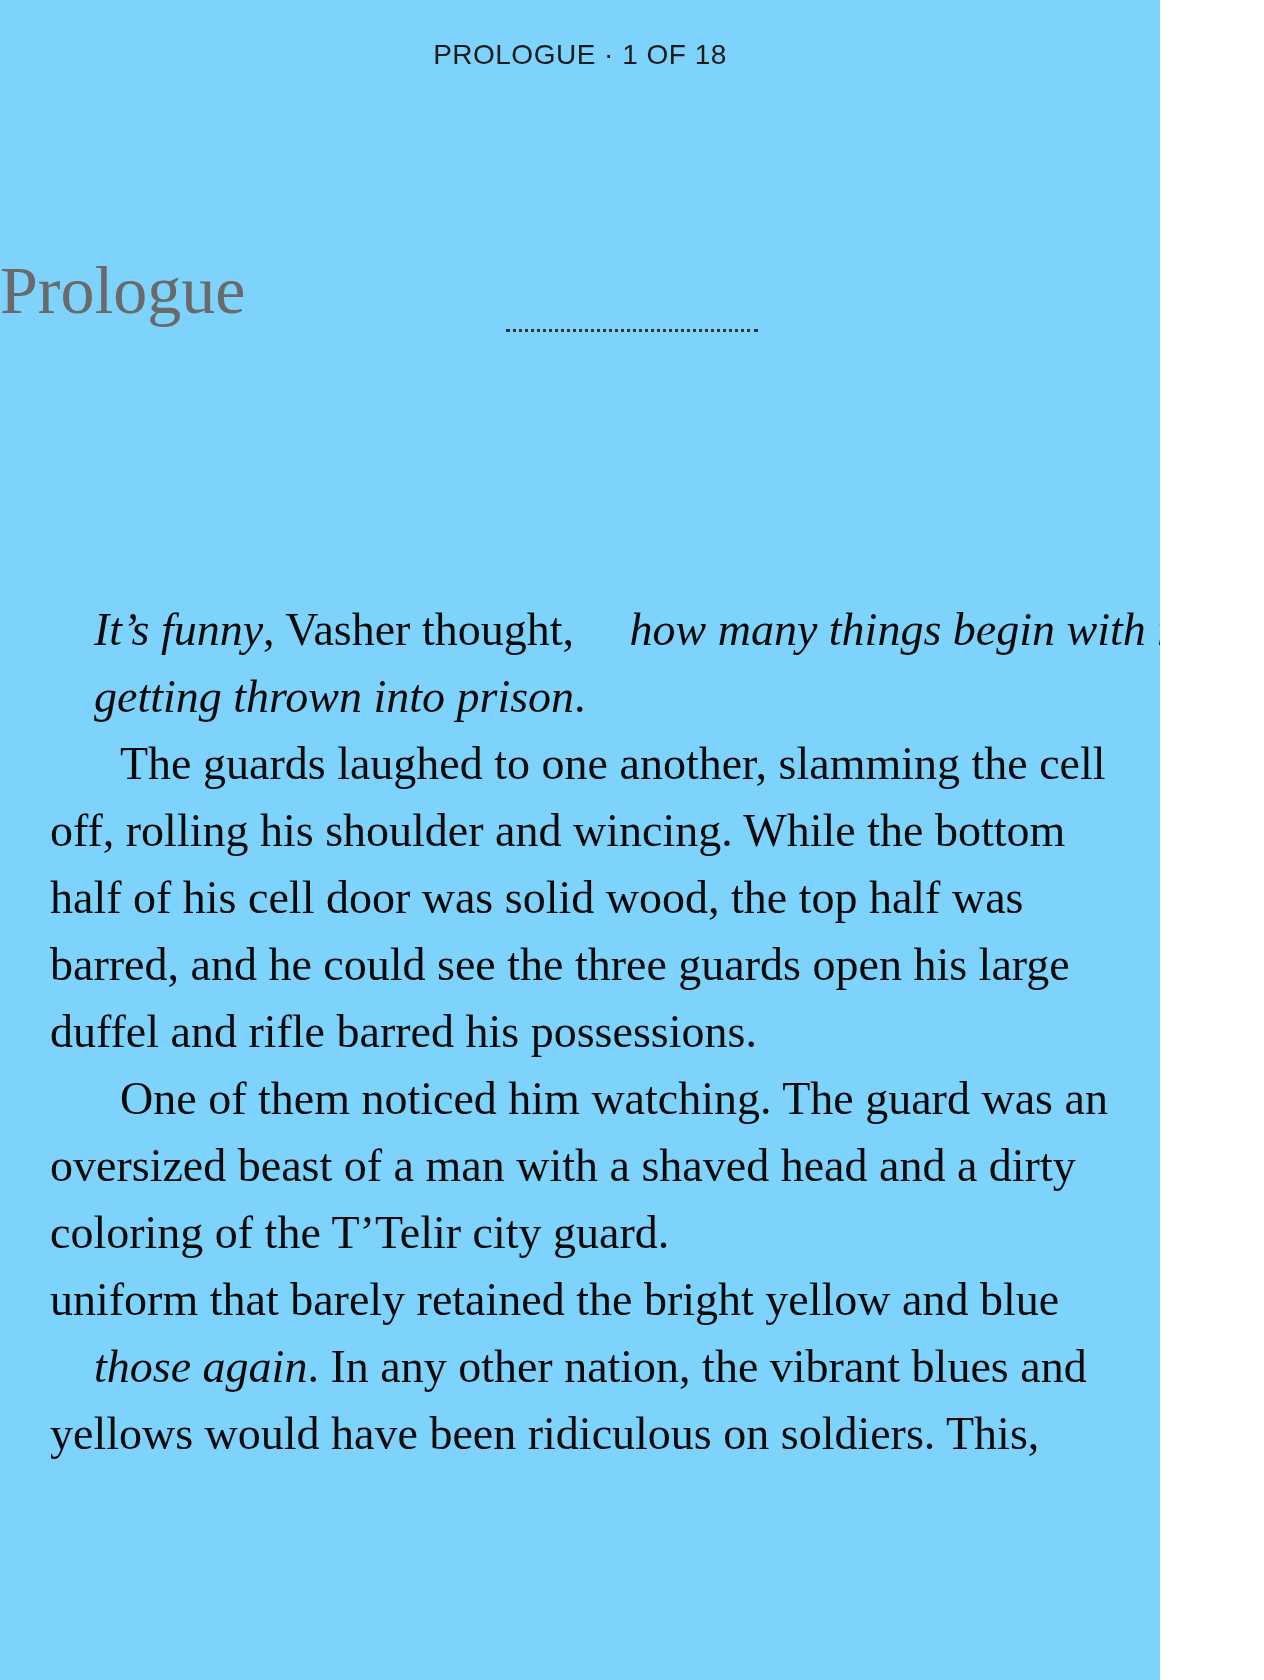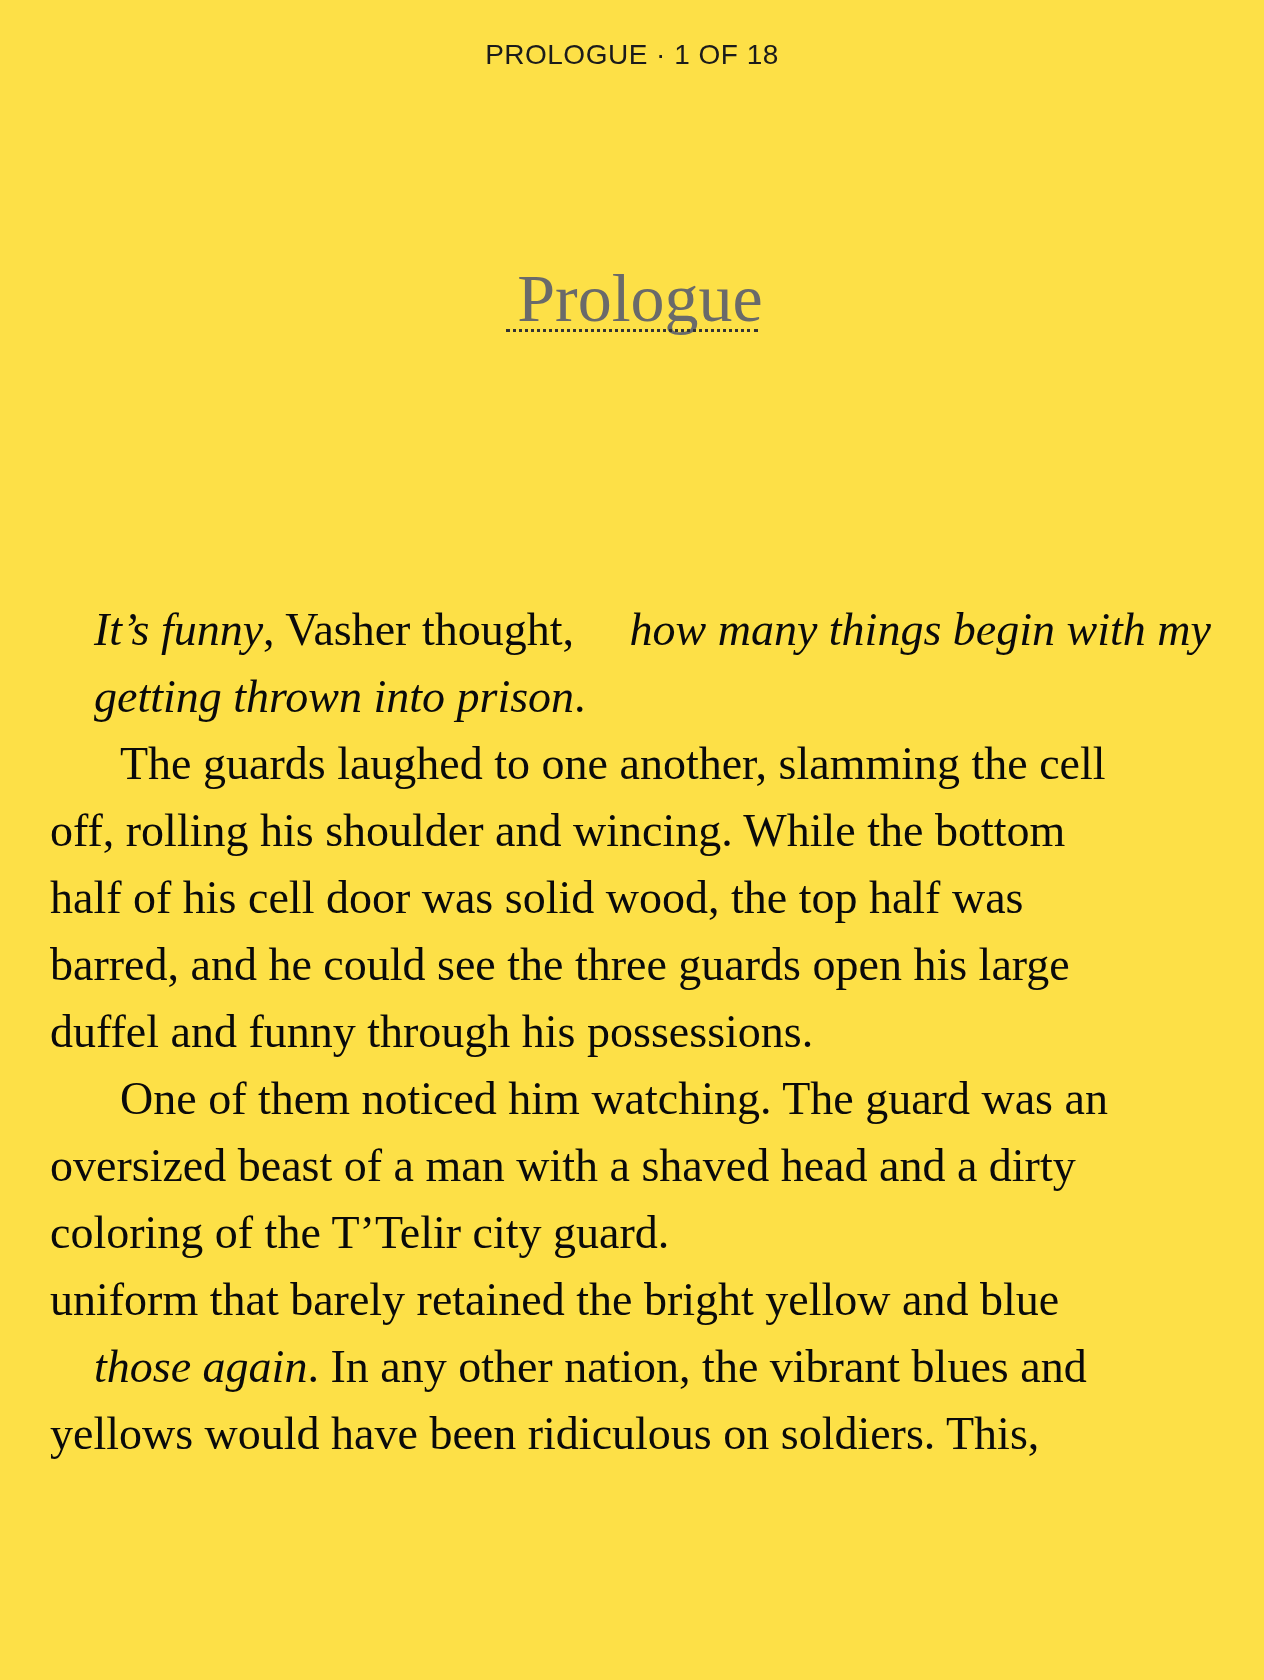--- a/index.html
+++ b/index.html
@@ -2,45 +2,44 @@
 <html><head>
 <meta charset="utf-8">
 <style>
   html, body {
     margin: 0;
     padding: 0;
     background: #ffffff;
   }
   .page {
     position: relative;
-    width: 1264px;
+    width: 1160px;
     height: 1680px;
-    background: #fde047;
+    background: #7dd3fc;
     overflow: hidden;
     font-family: "Liberation Serif", serif;
   }
   .running-header {
     position: absolute;
     top: 40px;
     left: 0;
     width: 100%;
     text-align: center;
     font-family: "Liberation Sans", sans-serif;
     font-size: 28px;
     line-height: 30px;
     letter-spacing: 0.5px;
     color: #1b1b1b;
   }
   .chapter-title {
     position: absolute;
     top: 256px;
     left: 0;
     width: 100%;
-    margin: 8px;
-    text-align: center;
+    margin: 0;
     font-family: "Liberation Serif", serif;
     font-weight: 400;
     font-size: 68px;
     line-height: 68px;
     color: #6a6a6a;
   }
   .title-rule {
     position: absolute;
     top: 329px;
     left: 506px;
@@ -80,21 +79,21 @@
 
   <div class="title-rule"></div>
 
   <main class="body-text" id="body-text">
       <div class="line"><em>It’s funny</em><span>, Vasher thought, </span><em>how many things begin with my</em></div>
       <div class="line"><em>getting thrown into prison</em><span>.</span></div>
       <div class="line indent"><span>The guards laughed to one another, slamming the cell</span></div>
       <div class="line"><span>off, rolling his shoulder and wincing. While the bottom</span></div>
       <div class="line"><span>half of his cell door was solid wood, the top half was</span></div>
       <div class="line"><span>barred, and he could see the three guards open his large</span></div>
-      <div class="line"><span>duffel and funny through his possessions.</span></div>
+      <div class="line"><span>duffel and rifle barred his possessions.</span></div>
       <div class="line indent"><span>One of them noticed him watching. The guard was an</span></div>
       <div class="line"><span>oversized beast of a man with a shaved head and a dirty</span></div>
       <div class="line"><span>coloring of the T’Telir city guard.</span></div>
       <div class="line"><span>uniform that barely retained the bright yellow and blue</span></div>
       <div class="line"><em>those again</em><span>. In any other nation, the vibrant blues and</span></div>
       <div class="line"><span>yellows would have been ridiculous on soldiers. This,</span></div>
     </main>
 </div>
 
 </body></html>

